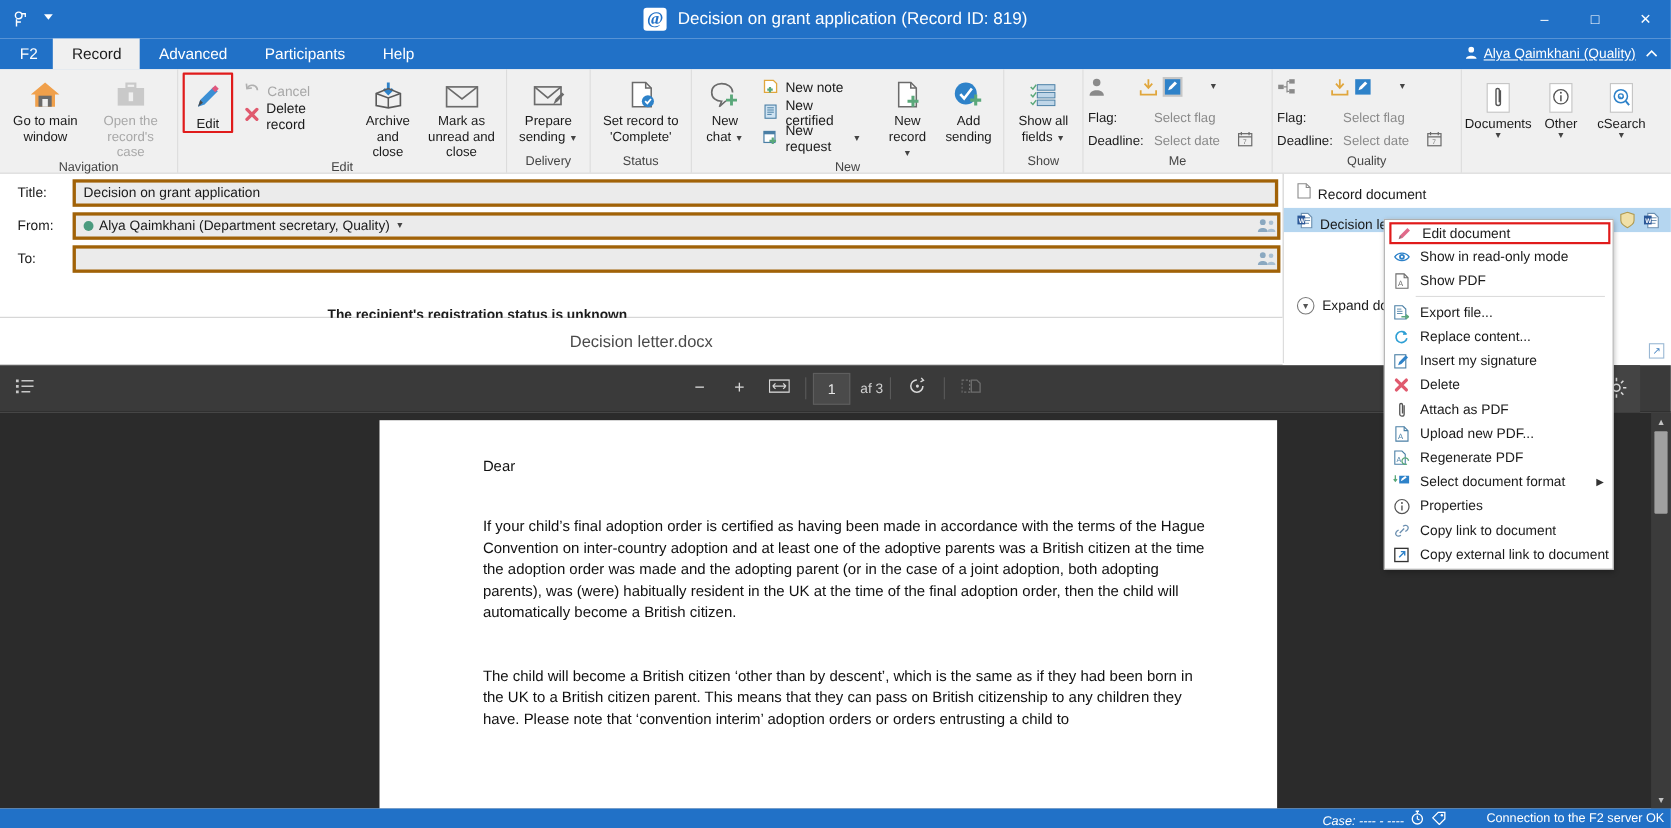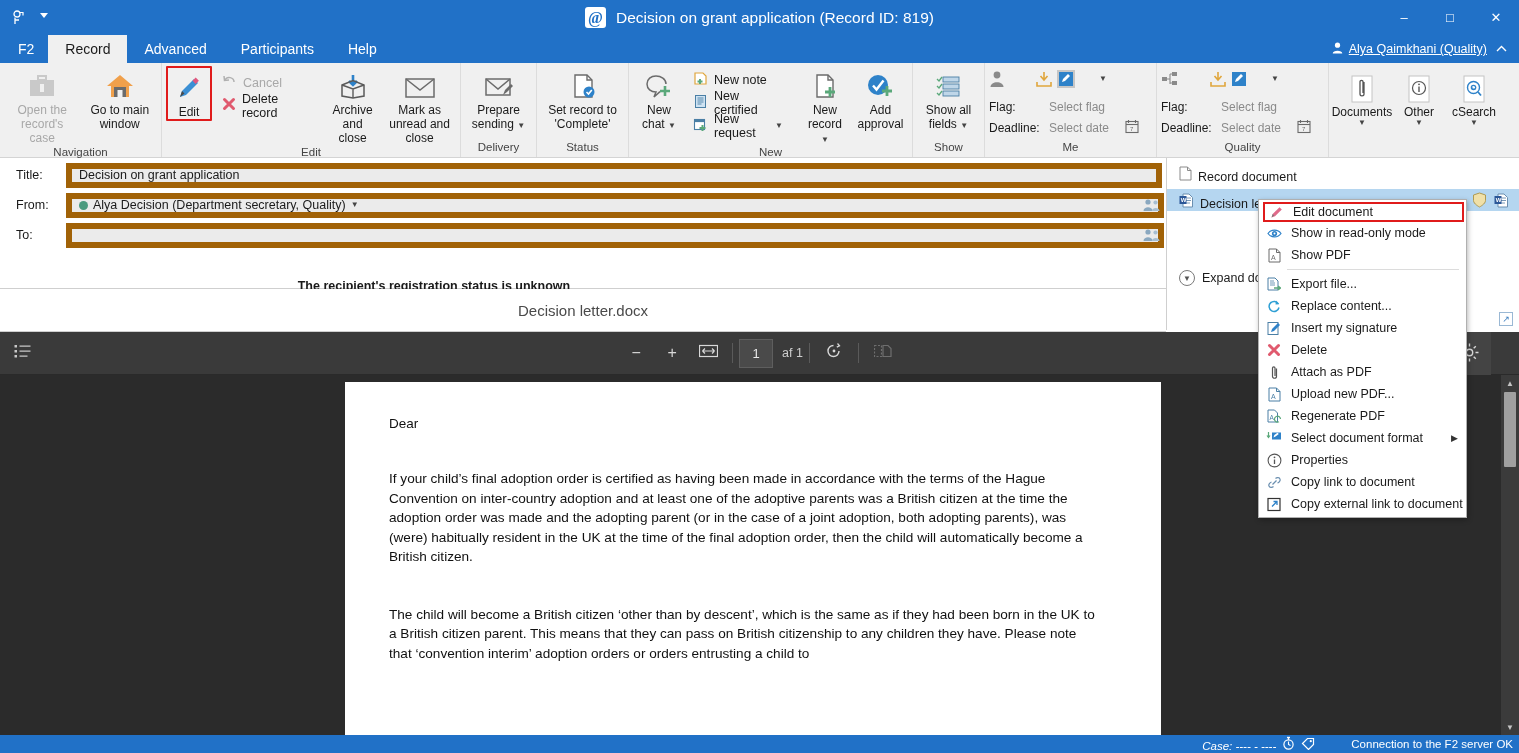--- a/index.html
+++ b/index.html
@@ -104,21 +104,21 @@
   .flagicons { display: flex; align-items: center; justify-content: center; gap: 4px; height: 26px; }
 
   
   .formarea {
     position: absolute; top: 158px; left: 0; width: 1166px; height: 131px;
     background: #ffffff; border-bottom: 1px solid #cfcfcf;
   }
   .frow { display: flex; align-items: center; padding: 0 4px; height: 26px; margin-top: 4px; }
   .flabel { width: 62px; padding-left: 12px; font-size: 12.5px; color: #1a1a1a; }
   .finput {
-    flex: 1; height: 25px; background: #ebebeb; border: 6px solid #a16207;
+    flex: 1; height: 25px; background: #ebebeb; border: 3px solid #a16207;
     display: flex; align-items: center; padding: 0 7px; font-size: 12.5px; color: #1a1a1a;
   }
   .people-ic {
     width: 22px; height: 25px; display: flex; align-items: center; justify-content: center;
     margin-left: -24px; z-index: 2;
   }
   .dot { width: 9px; height: 9px; border-radius: 50%; background: #4b9b7f; margin-right: 5px; display:inline-block;}
   .retrieve-row { display: flex; align-items: center; padding-left: 66px; margin-top: 8px; gap: 10px; }
   .retrieve-btn {
     border: 1px solid #c4c4c4; background: #f4f4f4; color: #a0a0a0;
@@ -189,21 +189,21 @@
 
   
   .viewer {
     position: absolute; top: 375px; left: 0; width: 1519px; height: 360px;
     background: #2b2b2b;
   }
   .page {
     position: absolute; left: 345px; top: 7px; width: 816px; height: 353px;
     background: #ffffff;
   }
-  .page-inner { padding: 34px 63px 0 44px; }
+  .page-inner { padding: 34px 63px 0 94px; }
   .doc-salut { font-size: 13.5px; color: #111; }
   .doc-p {
     font-size: 13.6px; color: #111; line-height: 19.5px; margin-top: 38px;
     text-align: left;
   }
   .vscroll {
     position: absolute; right: 0; top: 0; width: 18px; height: 360px; background: #3b3b3b;
   }
   .vscroll-up {
     height: 16px; display: flex; align-items: center; justify-content: center;
@@ -298,39 +298,39 @@
       <svg width="11" height="8" viewBox="0 0 11 8">
           <path d="M1 6 L5.5 1.5 L10 6" stroke="#fff" stroke-width="1.4" fill="none"></path>
         </svg>
     </div>
   </div>
 
   <div class="ribbon">
 
     <div class="rgroup" style="width:162px">
       <div class="rgroup-body">
+        <div class="rbtn" style="width:78px">
+          <div class="ic">
+            <svg width="30" height="28" viewBox="0 0 30 28">
+                <path d="M15 3 L28 14 L24 14 L24 25 L6 25 L6 14 L2 14 Z" fill="#f0a04b"></path>
+                <rect x="9" y="15" width="12" height="10" fill="#6b6b6b"></rect>
+                <rect x="12.5" y="18" width="5" height="7" fill="#f0f0f0"></rect>
+              </svg>
+          </div>
+          <div class="lbl">Go to main window</div>
+        </div>
         <div class="rbtn disabled" style="width:80px">
           <div class="ic">
             <svg width="30" height="28" viewBox="0 0 30 28">
                 <rect x="3" y="8" width="24" height="16" fill="#c9c9c9"></rect>
                 <rect x="11" y="4" width="8" height="4" fill="none" stroke="#c9c9c9" stroke-width="2"></rect>
                 <rect x="13" y="12" width="4" height="8" fill="#f0f0f0"></rect>
               </svg>
           </div>
           <div class="lbl">Open the record's case</div>
-        </div>
-        <div class="rbtn" style="width:78px">
-          <div class="ic">
-            <svg width="30" height="28" viewBox="0 0 30 28">
-                <path d="M15 3 L28 14 L24 14 L24 25 L6 25 L6 14 L2 14 Z" fill="#f0a04b"></path>
-                <rect x="9" y="15" width="12" height="10" fill="#6b6b6b"></rect>
-                <rect x="12.5" y="18" width="5" height="7" fill="#f0f0f0"></rect>
-              </svg>
-          </div>
-          <div class="lbl">Go to main window</div>
         </div>
       </div>
       <div class="rgroup-title">Navigation</div>
     </div>
 
     <div class="rgroup" style="width:299px">
       <div class="rgroup-body">
         <div class="edit-highlight">
           <div class="rbtn" style="min-width:36px;padding:2px 4px 0 4px">
             <div class="ic">
@@ -471,21 +471,21 @@
           <div class="lbl"><span>New record</span> <span class="caret">▼</span></div>
         </div>
         <div class="rbtn" style="width:62px">
           <div class="ic">
             <svg width="30" height="28" viewBox="0 0 30 28">
                 <circle cx="13" cy="13" r="10" fill="#2e82c9"></circle>
                 <path d="M8 13.5 L11.5 17.5 L18.5 8.5" stroke="#fff" stroke-width="2.4" fill="none"></path>
                 <path d="M22 14 L22 24 M17 19 L27 19" stroke="#5aa87a" stroke-width="2.8"></path>
               </svg>
           </div>
-          <div class="lbl">Add approval</div>
+          <div class="lbl">Add sending</div>
         </div>
       </div>
       <div class="rgroup-title">New</div>
     </div>
 
     <div class="rgroup" style="width:72px">
       <div class="rgroup-body">
         <div class="rbtn" style="width:64px">
           <div class="ic">
             <svg width="30" height="28" viewBox="0 0 30 28">
@@ -637,21 +637,21 @@
 
   <div class="formarea">
     <div class="frow">
       <div class="flabel">Title:</div>
       <div class="finput">Decision on grant application</div>
     </div>
     <div class="frow">
       <div class="flabel">From:</div>
       <div class="finput">
         <span class="dot"></span>
-        <span>Alya Decision (Department secretary, Quality)</span>
+        <span>Alya Qaimkhani (Department secretary, Quality)</span>
         <span class="caret" style="margin-left:5px">▼</span>
       </div>
       <div class="people-ic">
         <svg width="17" height="14" viewBox="0 0 17 14">
             <circle cx="5" cy="4" r="2.6" fill="#8aa8c0"></circle>
             <path d="M0.5 13 C0.5 8 9.5 8 9.5 13 Z" fill="#8aa8c0"></path>
             <circle cx="12.5" cy="4.5" r="2.1" fill="#a8bfd2"></circle>
             <path d="M9 13 C9 9 16.5 9 16.5 13 Z" fill="#a8bfd2"></path>
           </svg>
       </div>
@@ -737,21 +737,21 @@
       <div class="vt-btn">
         <span>
           <svg width="19" height="14" viewBox="0 0 19 14">
               <rect x="0.5" y="1.5" width="18" height="11" fill="none" stroke="#d8d8d8" stroke-width="1.2"></rect>
               <path d="M3.5 7 H15.5 M3.5 7 L6 4.5 M3.5 7 L6 9.5 M15.5 7 L13 4.5 M15.5 7 L13 9.5" stroke="#d8d8d8" stroke-width="1.2" fill="none"></path>
             </svg>
         </span>
       </div>
       <div class="vt-sep"></div>
       <div class="pagebox">1</div>
-      <div class="pageof">af 1</div>
+      <div class="pageof">af 3</div>
       <div class="vt-sep"></div>
       <div class="vt-btn">
         <span>
           <svg width="18" height="18" viewBox="0 0 18 18">
               <path d="M14 9 A5.5 5.5 0 1 1 8.5 3.5" stroke="#d8d8d8" stroke-width="1.4" fill="none"></path>
               <path d="M12.5 1.5 L14.5 3.8 L11.8 5.2" stroke="#d8d8d8" stroke-width="1.3" fill="none"></path>
               <circle cx="9" cy="9" r="1.4" fill="#d8d8d8"></circle>
             </svg>
         </span>
       </div>

